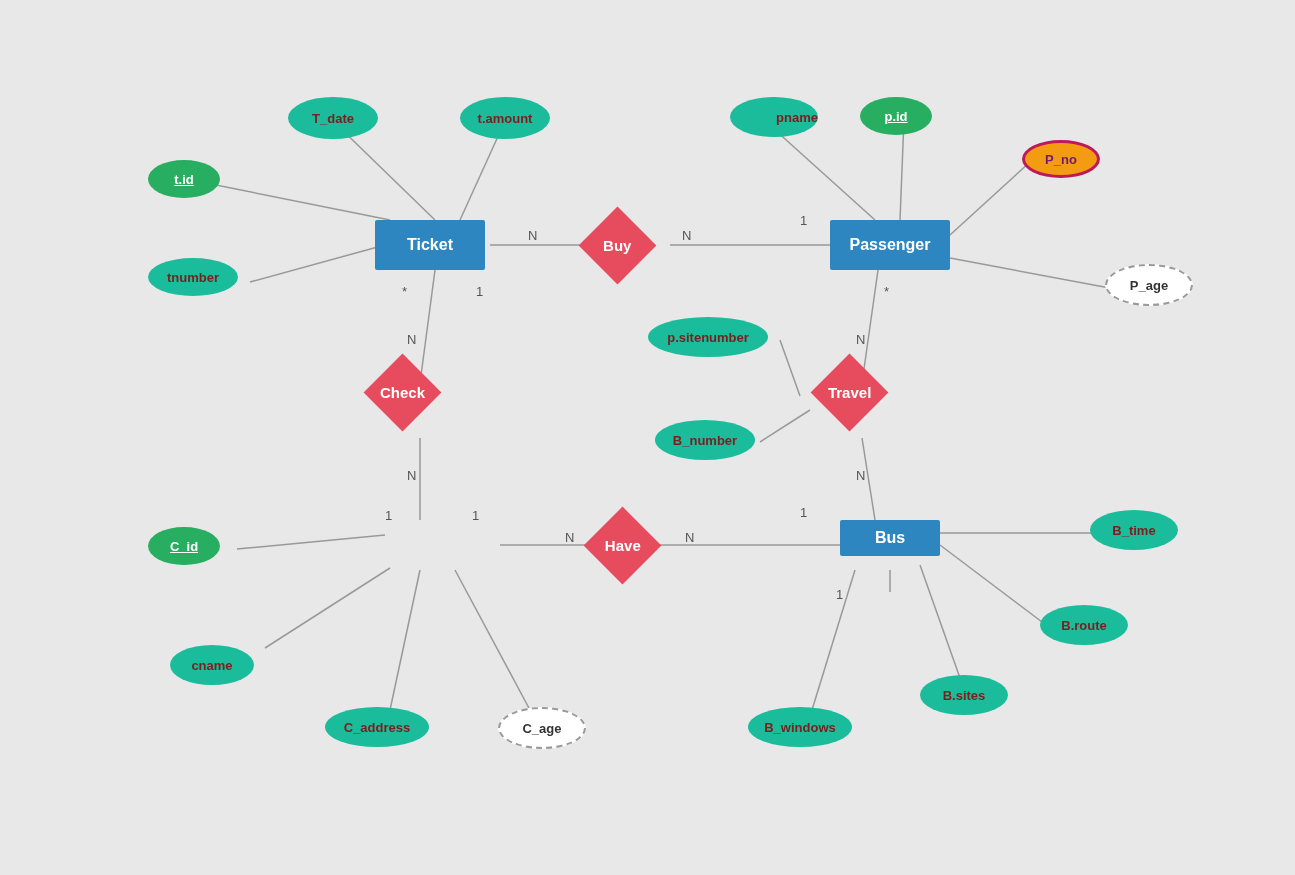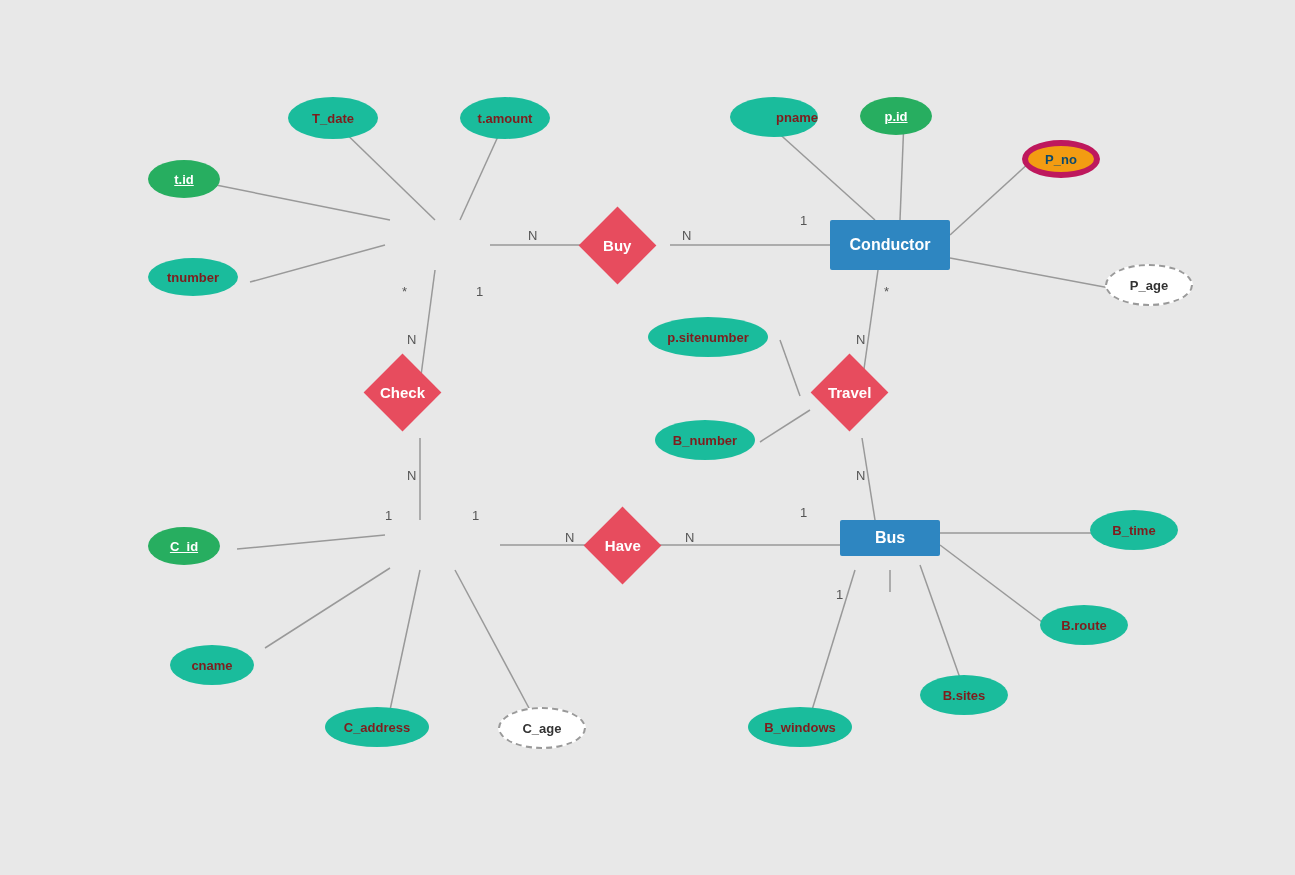--- a/index.html
+++ b/index.html
@@ -53,24 +53,24 @@
       border-radius: 50%;
     }
     .attribute-key {
       background: #27ae60;
       color: white;
       font-size: 13px;
       border-radius: 50%;
     }
     .attribute-derived {
       background: #f39c12;
-      color: #0c4a6e;
-      font-size: 13px;
-      border-radius: 50%;
-      border: 6px solid #be185d;
+      color: #701a75;
+      font-size: 13px;
+      border-radius: 50%;
+      border: 3px solid #be185d;
     }
     .attribute-multival {
       background: white;
       color: #333;
       font-size: 13px;
       border-radius: 50%;
       border: 2px dashed #999;
     }
     .attribute-key-underline {
       text-decoration: underline;
@@ -136,22 +136,25 @@
 
     <line x1="940" y1="533" x2="1100" y2="533" stroke="#999" stroke-width="1.5"></line>
 
     <line x1="800" y1="396" x2="780" y2="340" stroke="#999" stroke-width="1.5"></line>
 
     <line x1="810" y1="410" x2="760" y2="442" stroke="#999" stroke-width="1.5"></line>
 
     <line x1="890" y1="570" x2="890" y2="592" stroke="#999" stroke-width="1.5"></line>
   </svg>
 
+  <div class="node entity" style="left:375px; top:220px; width:110px; height:50px;">
+    <span>Ticket</span>
+  </div>
   <div class="node entity" style="left:830px; top:220px; width:120px; height:50px;">
-    <span>Conductor</span>
+    <span>Passenger</span>
   </div>
   <div class="node entity" style="left:840px; top:520px; width:100px; height:36px;">
     <span>Bus</span>
   </div>
 
   <div class="node relationship" style="left:590px; top:218px; width:55px; height:55px;">
     <span>Buy</span>
   </div>
   <div class="node relationship" style="left:375px; top:365px; width:55px; height:55px;">
     <span>Check</span>

